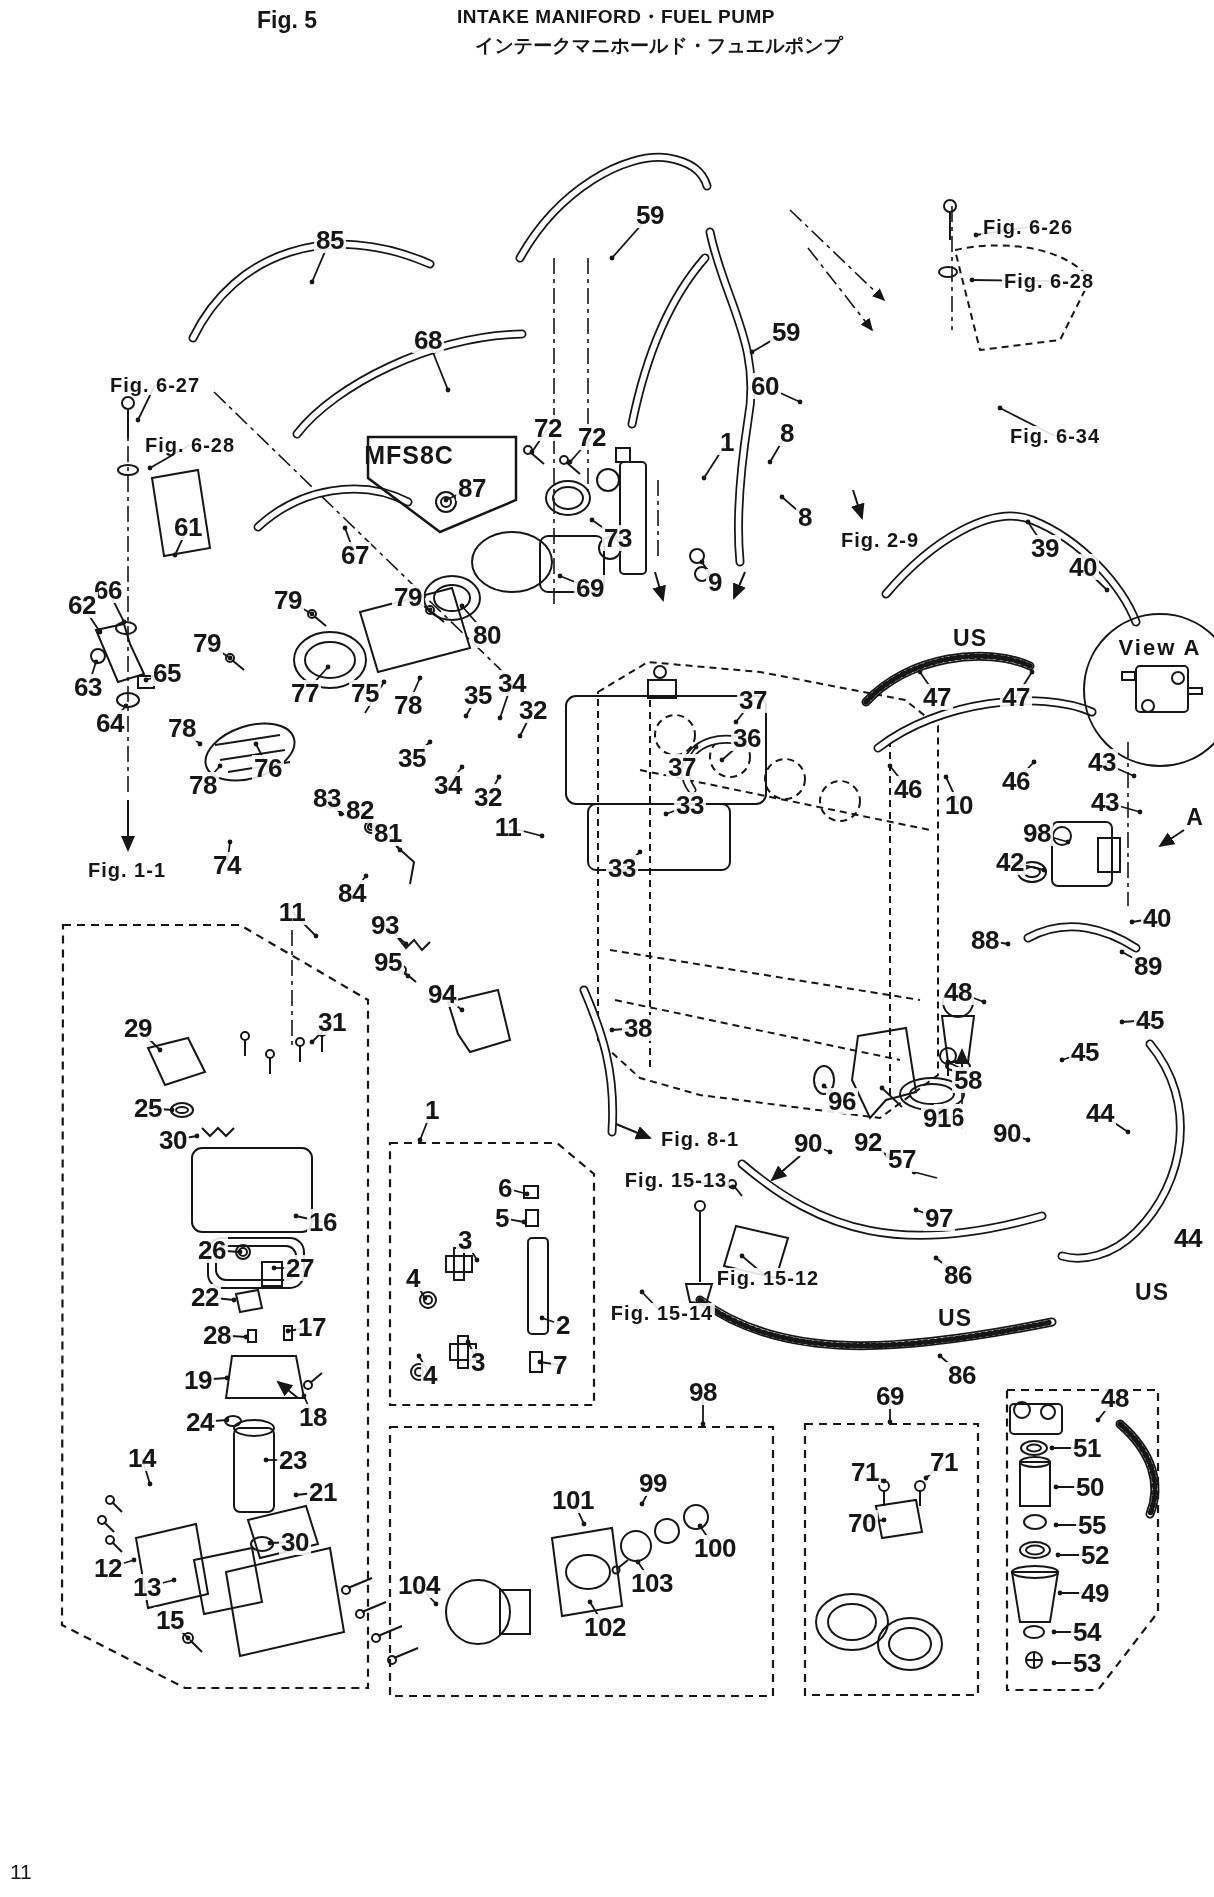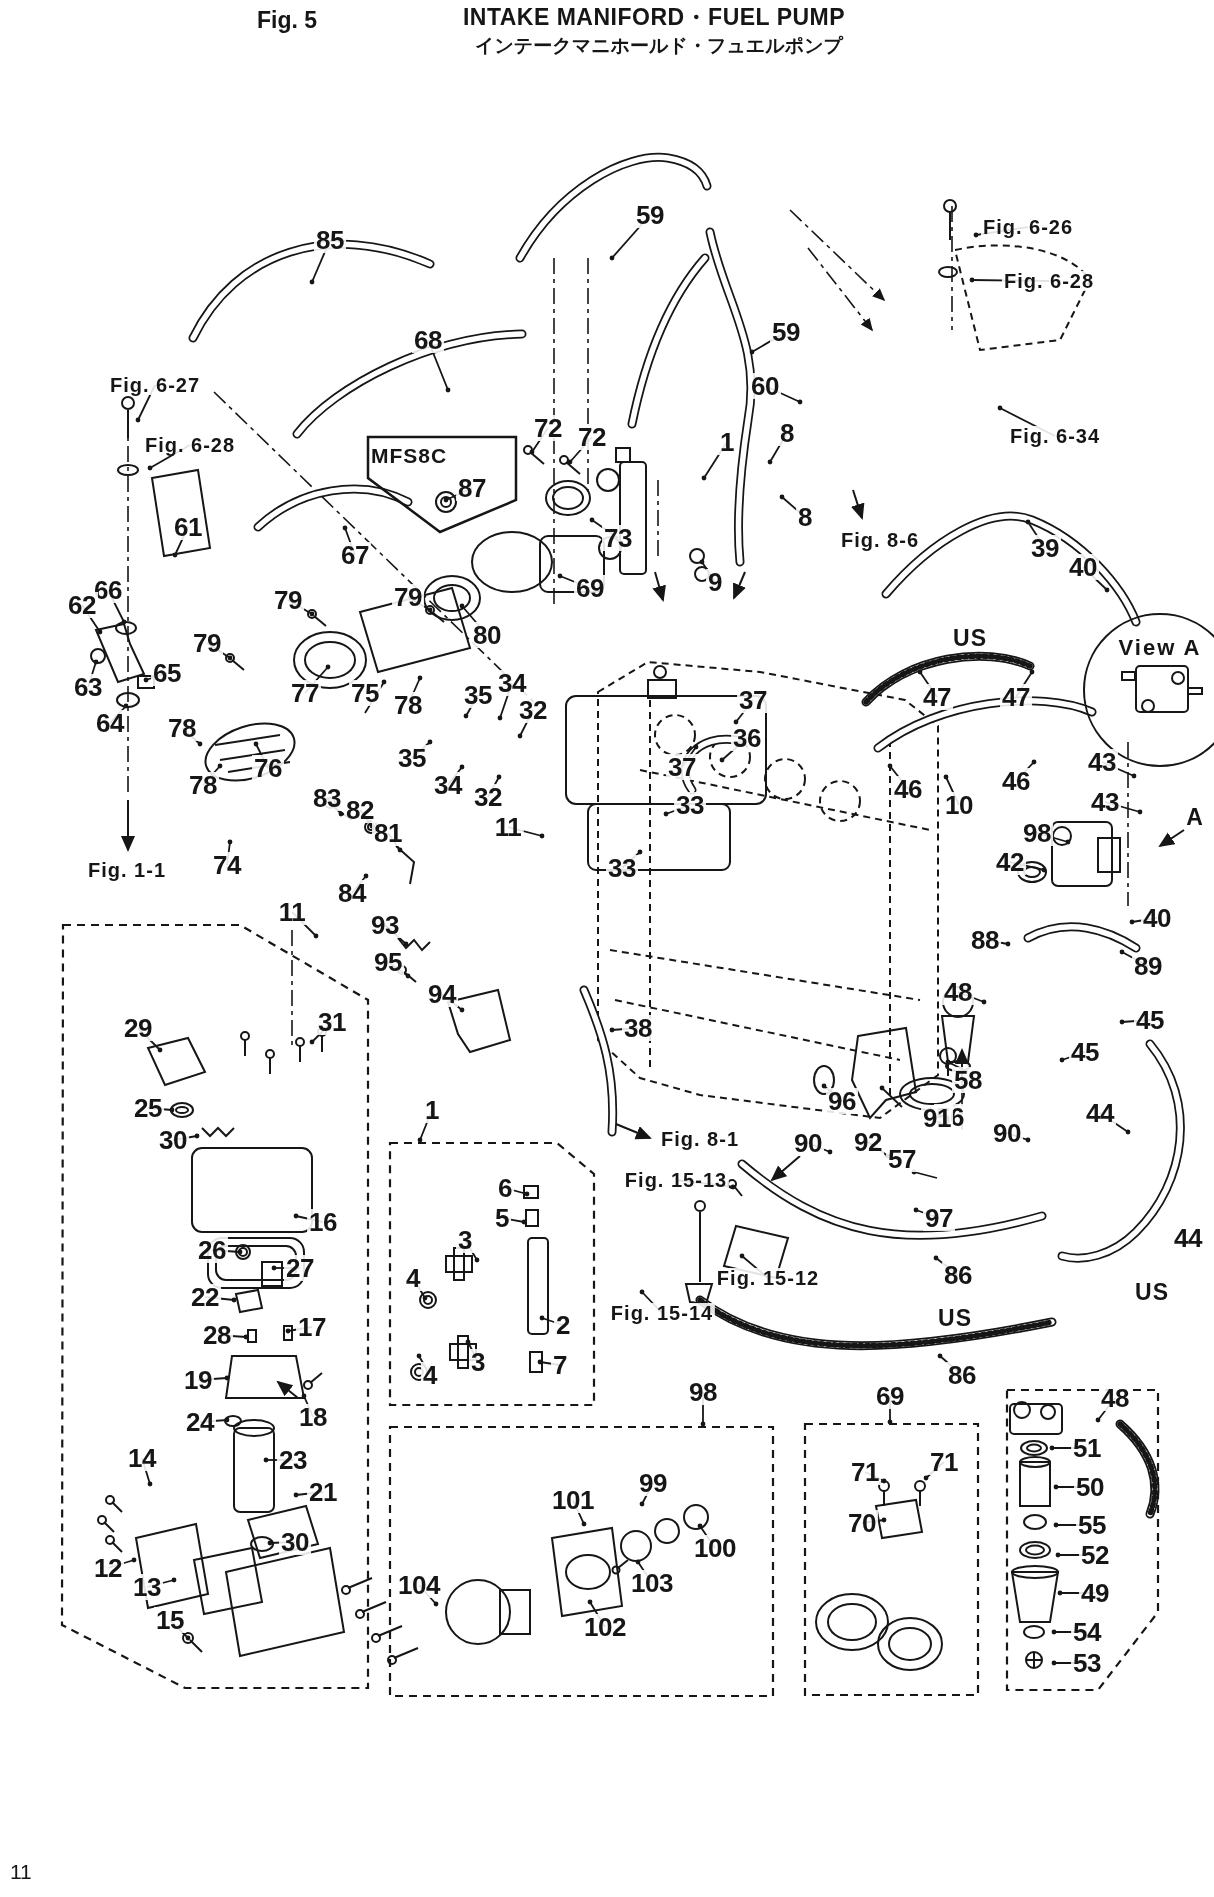--- a/index.html
+++ b/index.html
@@ -5,24 +5,24 @@
   html,body{margin:0;padding:0;background:#fff;}
   #page{position:relative;width:1214px;height:1897px;background:#ffffff;overflow:hidden;
         font-family:"Liberation Sans",sans-serif;color:#161616;}
   #art{position:absolute;left:0;top:0;width:1214px;height:1897px;}
   .lbl{position:absolute;transform:translate(-50%,-50%);font-weight:bold;font-size:26px;
        line-height:1;white-space:nowrap;background:rgba(255,255,255,.88);padding:0 2px;
        color:#161616;letter-spacing:-0.5px;}
   .lbl-f{font-size:20px;letter-spacing:1px;}
   .lbl-s{font-size:23px;letter-spacing:1px;}
   .lbl-v{font-size:22px;letter-spacing:2px;background:transparent;}
-  .lbl-m{font-size:21px;background:transparent;letter-spacing:1px;}
+  .lbl-m{font-size:25px;background:transparent;letter-spacing:1px;}
   .hdr{position:absolute;transform:translate(-50%,-50%);font-weight:bold;white-space:nowrap;}
   #fig-label{left:287px;top:20px;font-size:23px;}
-  #doc-title{left:654px;top:17px;font-size:23px;letter-spacing:0.5px;}
+  #doc-title{left:616px;top:17px;font-size:19px;letter-spacing:0.5px;}
   #doc-subtitle{left:659px;top:46px;font-size:19px;}
   #page-num{position:absolute;left:10px;top:1860px;font-size:21px;}
 </style>
 </head>
 <body>
 
 <div id="page">
 
   <svg id="art" viewBox="0 0 1214 1897" xmlns="http://www.w3.org/2000/svg">
     <defs>
@@ -675,21 +675,21 @@
       <div class="lbl" style="left: 548px; top: 428px;">72</div>
       <div class="lbl" style="left: 592px; top: 437px;">72</div>
       <div class="lbl lbl-f" style="left: 1055px; top: 436px;">Fig. 6-34</div>
       <div class="lbl" style="left: 472px; top: 488px;">87</div>
       <div class="lbl" style="left: 727px; top: 442px;">1</div>
       <div class="lbl" style="left: 787px; top: 433px;">8</div>
       <div class="lbl" style="left: 805px; top: 517px;">8</div>
       <div class="lbl" style="left: 618px; top: 538px;">73</div>
       <div class="lbl" style="left: 188px; top: 527px;">61</div>
       <div class="lbl" style="left: 355px; top: 555px;">67</div>
-      <div class="lbl lbl-f" style="left: 880px; top: 540px;">Fig. 8-6</div>
+      <div class="lbl lbl-f" style="left: 880px; top: 540px;">Fig. 2-9</div>
       <div class="lbl" style="left: 1045px; top: 548px;">39</div>
       <div class="lbl" style="left: 715px; top: 582px;">9</div>
       <div class="lbl" style="left: 590px; top: 588px;">69</div>
       <div class="lbl" style="left: 1083px; top: 567px;">40</div>
       <div class="lbl" style="left: 108px; top: 590px;">66</div>
       <div class="lbl" style="left: 82px; top: 605px;">62</div>
       <div class="lbl" style="left: 288px; top: 600px;">79</div>
       <div class="lbl" style="left: 408px; top: 597px;">79</div>
       <div class="lbl" style="left: 487px; top: 635px;">80</div>
       <div class="lbl lbl-s" style="left: 970px; top: 638px;">US</div>

